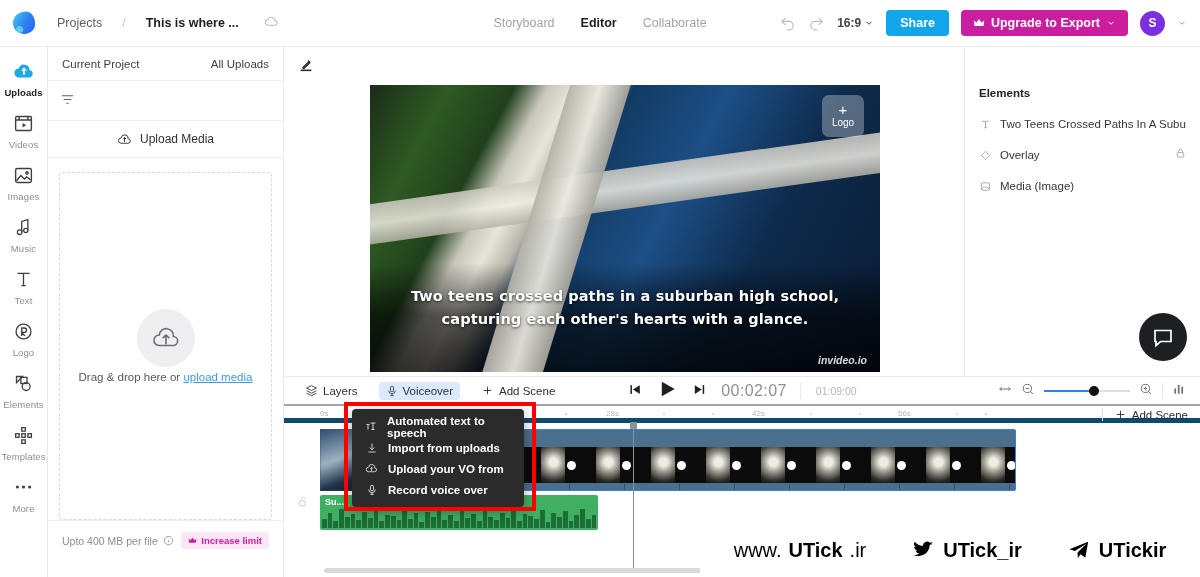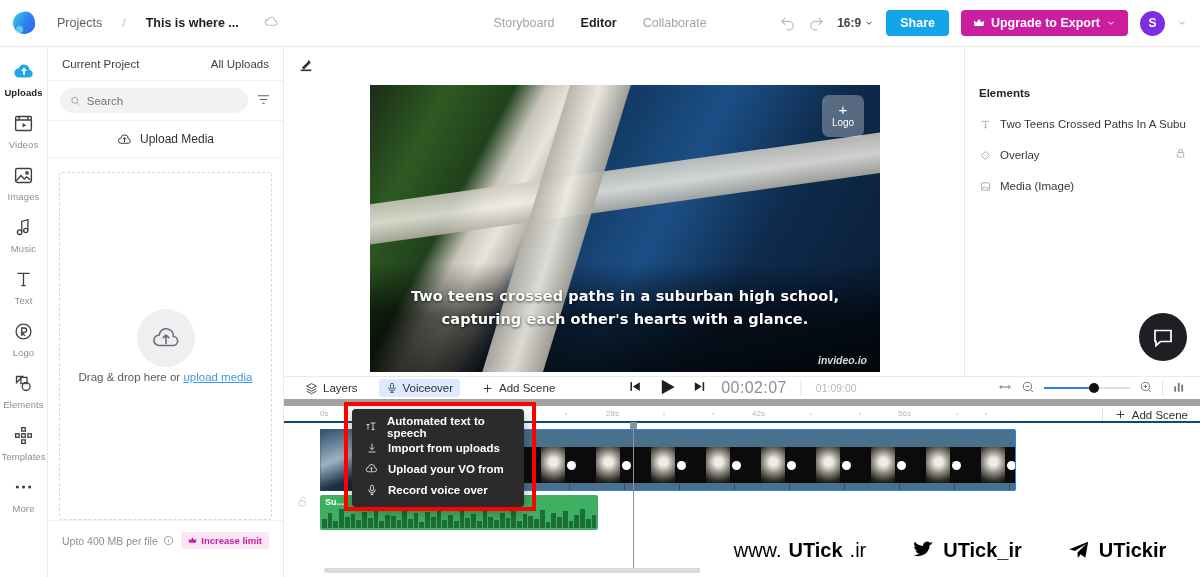--- a/index.html
+++ b/index.html
@@ -150,37 +150,37 @@
   .el-ic { width:12px; color:#9a9ea4; display:flex; align-items:center; justify-content:center;}
   .el-lb { font-size:11.5px; color:#33373d; white-space:nowrap; overflow:hidden; flex:1;}
   .el-lock { color:#9a9ea4; margin-left:auto; }
   .vdiv { width:1px; height:16px; background:#e4e5e8; }
 
   
   .timeline {
     position:absolute; top:377px; left:284px; width:916px; height:200px; background:#fff;
   }
   .tl-bar { height:29px; display:flex; align-items:center; padding:0 14px; gap:14px;
-    border-bottom:7px solid #a3a3a3; position:relative; }
+    border-bottom:2px solid #a3a3a3; position:relative; }
   .tl-btn { display:flex; align-items:center; gap:5px; font-size:11.5px; color:#2d3035;
     padding:3px 7px; border-radius:4px; }
   .tl-btn.hl { background:#dbeafe; }
   .transport { position:absolute; left:50%; transform:translateX(-50%);
     display:flex; align-items:center; gap:14px; }
   .tp-ic { color:#1d1f23; }
   .tc-cur { font-size:16px; color:#8c9096; letter-spacing:.4px; font-weight:400;
      font-family:"Liberation Sans", sans-serif; }
   .tc-tot { font-size:10.5px; color:#b4b8bd; }
   .tl-right { margin-left:auto; display:flex; align-items:center; gap:9px; color:#6d7177;}
   .zoom-track { width:86px; height:2px; background:#dcdee1; position:relative; }
   .zoom-fill { position:absolute; left:0; top:0; height:2px; width:52%; background:#2f80ed; }
   .zoom-knob { position:absolute; left:52%; top:-4px; width:10px;height:10px;border-radius:50%;
     background:#111; }
 
-  .ruler { height:17px; position:relative; border-bottom:2px solid #0c4a6e;
+  .ruler { height:17px; position:relative; border-bottom:5px solid #0c4a6e;
     background:#fff; padding-left:36px; }
   .ruler .tk { position:absolute; top:3px; font-size:8px; color:#b0b4b9; }
   .ruler .dot { position:absolute; top:7px; width:2px;height:2px;border-radius:50%;background:#cfd2d6;}
   .addscene-r { position:absolute; right:12px; top:2px; display:flex; align-items:center;
     gap:5px; font-size:11.5px; color:#2d3035; }
   .addscene-r:before{ content:""; position:absolute; left:-12px; top:0; width:1px;height:13px;background:#dfe1e4;}
 
   .tracks { position:relative; height:150px; background:#fff; }
   .track-lock { position:absolute; left:13px; top:72px; color:#c9ccd1; }
   .vtrack { position:absolute; left:36px; top:6px; height:62px; width:696px;
@@ -391,27 +391,20 @@
       <span class="rail-lb">More</span>
     </div>
   </div>
 
   <div class="panel">
     <div class="panel-tabs">
       <span>Current Project</span>
       <span>All Uploads</span>
     </div>
     <div class="search-row">
-      <div class="search-box">
-        <svg width="12" height="12" viewBox="0 0 24 24" fill="none" stroke="currentColor" stroke-width="2.2">
-            <circle cx="10.5" cy="10.5" r="6.5"></circle>
-            <path d="m16 16 4.5 4.5"></path>
-          </svg>
-        <input placeholder="Search" style="">
-      </div>
       <span class="filter-ic">
         <svg width="15" height="15" viewBox="0 0 24 24" fill="none" stroke="currentColor" stroke-width="1.9">
             <path d="M3 6h18M6 12h12M10 18h4"></path>
           </svg>
       </span>
     </div>
     <div class="upload-media">
       <svg width="15" height="15" viewBox="0 0 24 24" fill="none" stroke="currentColor" stroke-width="1.5">
           <path d="M6.5 18h11a3.6 3.6 0 0 0 .4-7.2A5.6 5.6 0 0 0 6.6 9.6 3.7 3.7 0 0 0 6.5 18z"></path>
           <path d="M12 16V9m0 0-2.4 2.4M12 9l2.4 2.4"></path>

